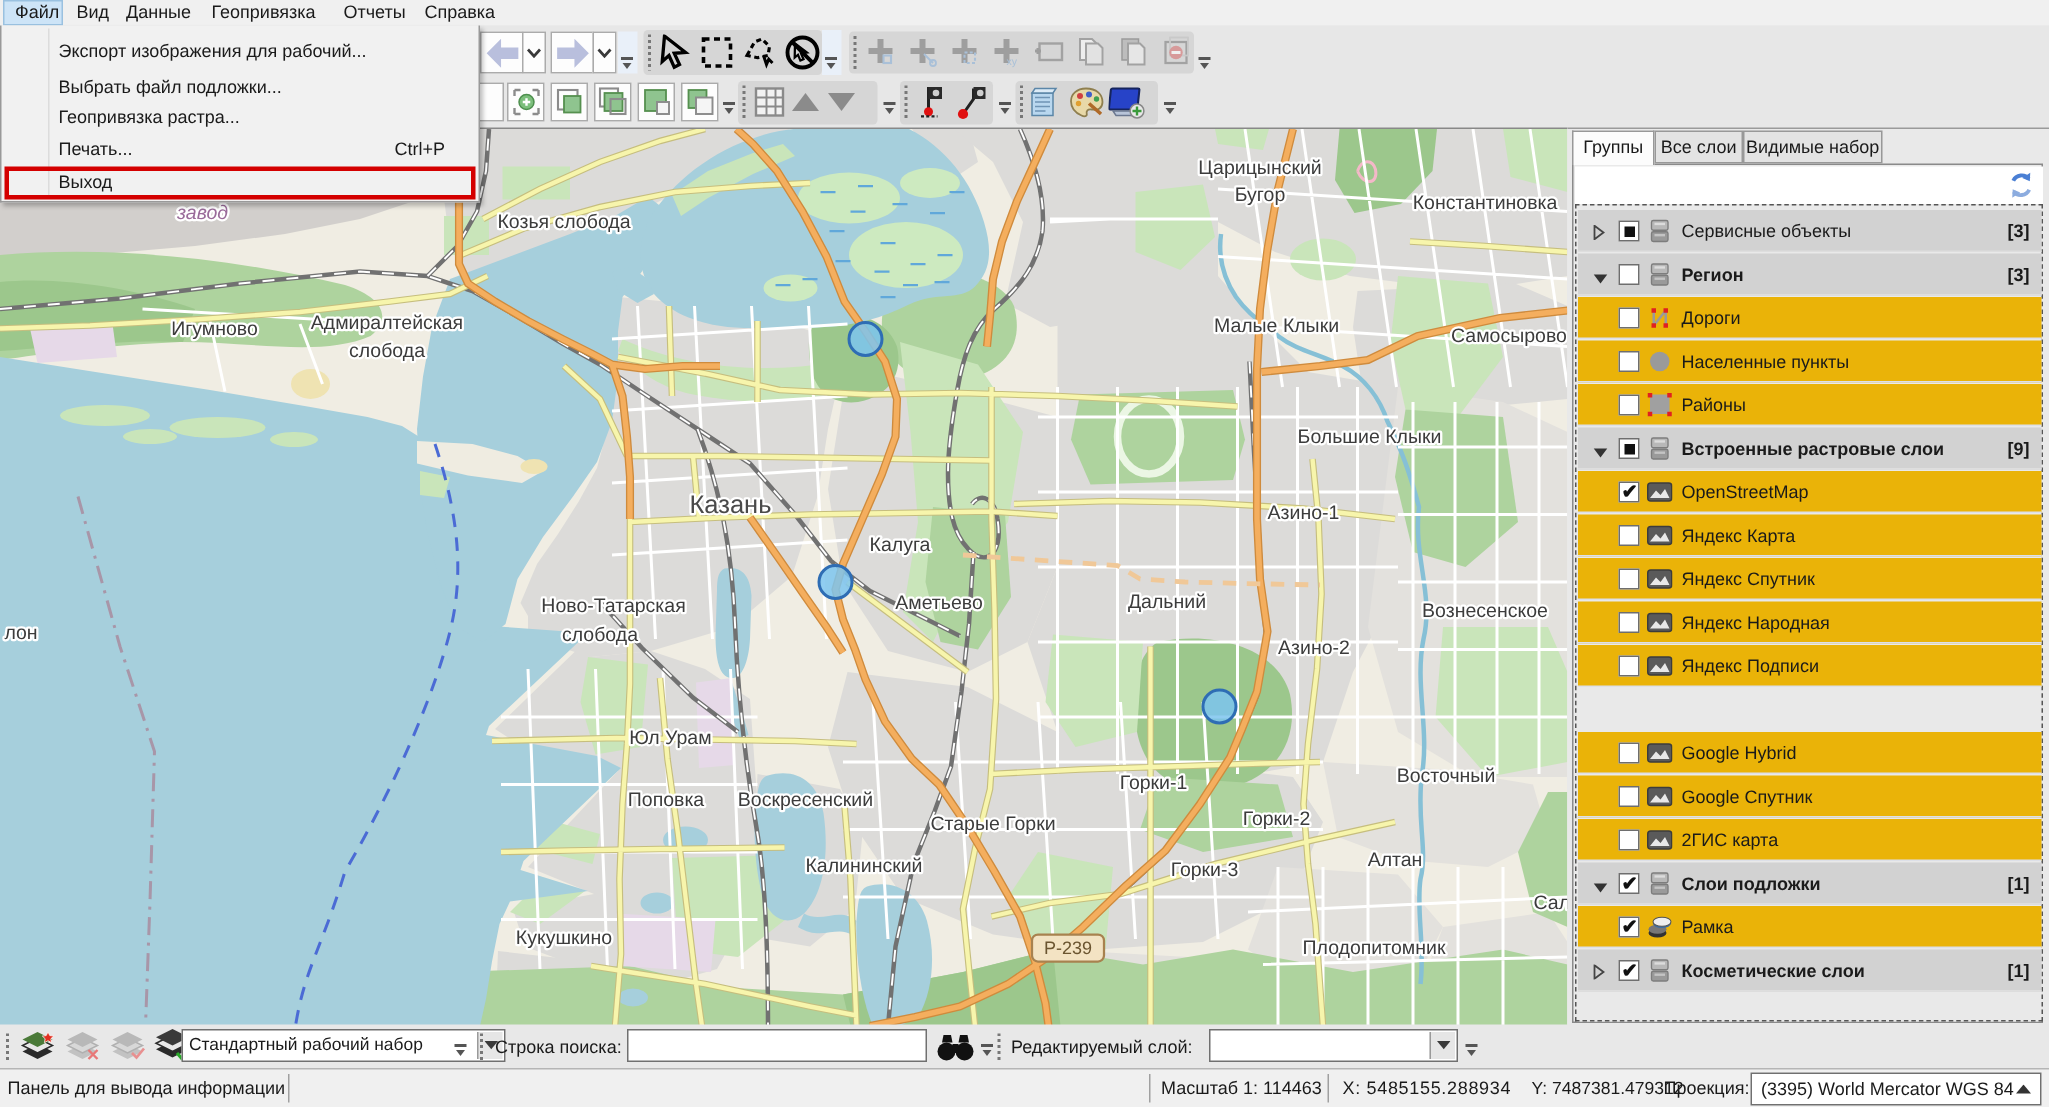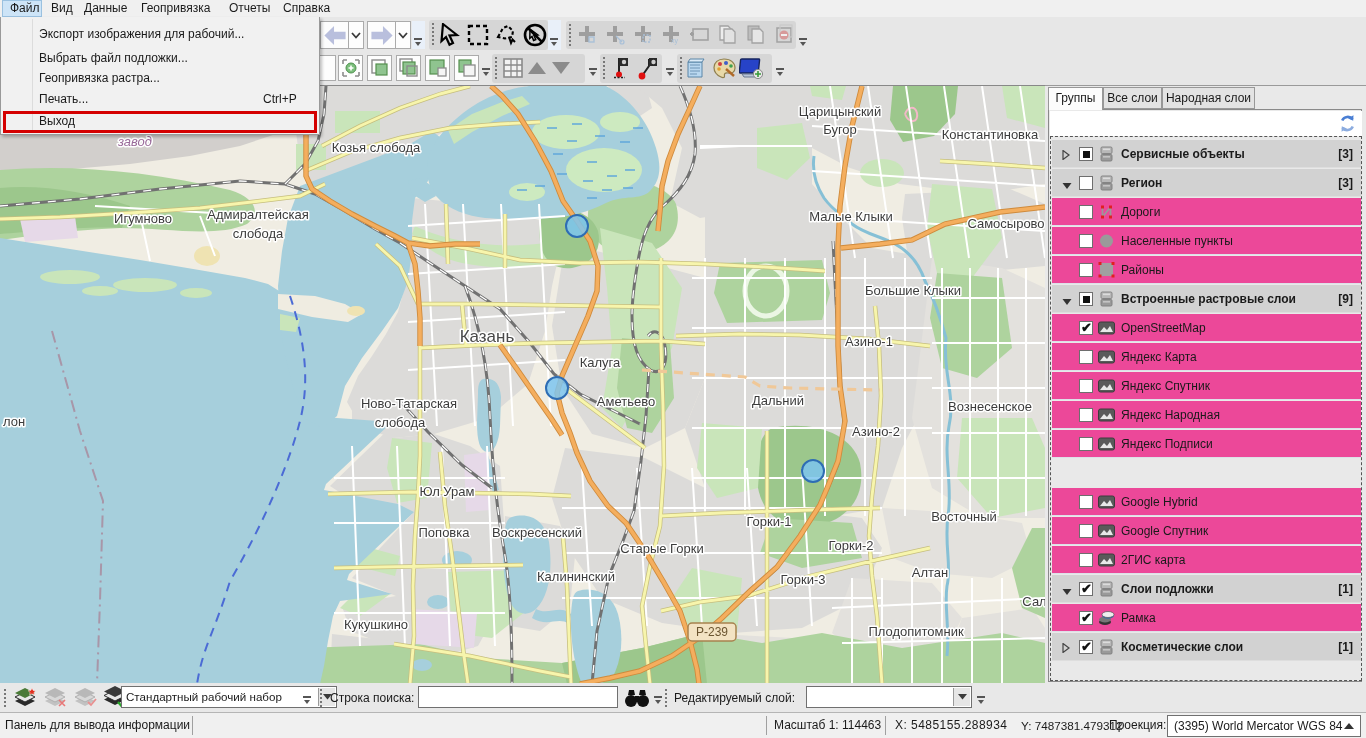--- a/index.html
+++ b/index.html
@@ -31,21 +31,21 @@
   .tab { position:absolute; top:1px; height:22px; line-height:21px; text-align:center; background:#e3e3e3; border:1px solid #989898; }
   .tab.on { background:#fcfcfc; border-bottom:none; height:23px; z-index:2; }
   #pbox { position:absolute; left:3px; top:23px; width:314px; height:573px; border:1px solid #8a8a8a; background:#e9e9e9; }
   #searchrow { position:absolute; left:1px; top:1px; width:312px; height:25px; background:#fff; }
   #tree { position:absolute; left:1px; top:26px; width:312px; height:545px; border:1px dashed #555; background:#e9e9e9; }
   .row { position:absolute; left:1px; width:309px; height:28px; }
   .row .cb { position:absolute; left:27px; top:7px; width:14px; height:14px; background:#fff; border:1px solid #6e6e6e; }
   .row .lbl { position:absolute; left:69px; top:7px; white-space:nowrap; }
   .row .cnt { position:absolute; right:8px; top:7px; font-weight:bold; }
   .grow { background:#d2d2d2; border-bottom:1px solid #dedede; }
-  .crow { background:#ec4899; border-bottom:1px solid #dde0e8; }
+  .crow { background:#eab308; border-bottom:1px solid #dde0e8; }
   .arr { position:absolute; left:10px; top:9px; }
   .cbfill { position:absolute; left:3px; top:3px; width:7px; height:7px; background:#111; }
   .chk { position:absolute; left:1px; top:-2px; font-size:13px; font-weight:bold; color:#111; }
   .licon { position:absolute; left:46px; top:6px; width:17px; height:16px; }
 
   
   #botbar { left:0; top:683px; width:1366px; height:29px; background:#e8e8e8; }
   #statusbar { left:0; top:712px; width:1366px; height:26px; background:#f0f0f0; border-top:1px solid #b5b5b5; line-height:25px; }
   .inp { position:absolute; background:#fff; border:1px solid #707070; }
 
@@ -382,21 +382,21 @@
 <text x="14" y="340" font-size="13" fill="#3c3c3c" text-anchor="middle" style="" stroke="#ffffff" stroke-width="3" paint-order="stroke" stroke-linejoin="round">лон</text>
 <circle cx="577" cy="140" r="11" fill="#7cc4ee" fill-opacity="0.85" stroke="#2e6db4" stroke-width="2"></circle>
 <circle cx="557" cy="302" r="11" fill="#7cc4ee" fill-opacity="0.85" stroke="#2e6db4" stroke-width="2"></circle>
 <circle cx="813" cy="385" r="11" fill="#7cc4ee" fill-opacity="0.85" stroke="#2e6db4" stroke-width="2"></circle>
     </svg>
 </div>
 
 <div id="panel" class="abs">
   <div class="tab on" style="left:3px;width:55px;">Группы</div>
   <div class="tab" style="left:58px;width:59px;">Все слои</div>
-  <div class="tab" style="left:117px;width:93px;">Народная слои</div>
+  <div class="tab" style="left:117px;width:93px;">Видимые набор</div>
   <div id="pbox">
     <div id="searchrow">
       <svg width="19" height="19" style="position:absolute;right:5px;top:3px;" viewBox="0 0 19 19">
 <path d="M4.2,6.5 A6.2,6.2 0 0 1 14.6,5.2" fill="none" stroke="#4a7fd4" stroke-width="2.6"></path>
 <path d="M15.5,1.2 L15.2,6.8 L10.2,4.6 Z" fill="#4a7fd4"></path>
 <path d="M14.8,12.5 A6.2,6.2 0 0 1 4.4,13.8" fill="none" stroke="#8cacdf" stroke-width="2.6"></path>
 <path d="M3.5,17.8 L3.8,12.2 L8.8,14.4 Z" fill="#8cacdf"></path>
 </svg>
     </div>
     <div id="tree">
@@ -406,21 +406,21 @@
             </svg></span>
           <span class="cb">
             <span class="cbfill"></span>
           </span>
           <span class="licon"><svg width="17" height="16" viewBox="0 0 17 16">
               <rect x="3" y="1" width="11" height="6.5" rx="1.2" fill="#b8b8b8" stroke="#7d7d7d" stroke-width="0.9"></rect>
               <rect x="3" y="8.5" width="11" height="6.5" rx="1.2" fill="#9a9a9a" stroke="#7d7d7d" stroke-width="0.9"></rect>
               <rect x="5" y="2.5" width="7" height="1.6" fill="#dcdcdc"></rect>
               <rect x="5" y="10" width="7" height="1.6" fill="#c4c4c4"></rect>
             </svg></span>
-          <span class="lbl" style="font-weight:bold;">Сервисные объекты</span>
+          <span class="lbl" style="font-weight:normal;">Сервисные объекты</span>
           <span class="cnt">[3]</span>
         </div>
         <div class="row grow" style="top:32px;">
           <span class="arr" style="top:10px;"><svg width="10" height="8" viewBox="0 0 10 8">
               <path d="M0.5,1 L9.5,1 L5,7 Z" fill="#333"></path>
             </svg></span>
           <span class="cb"></span>
           <span class="licon"><svg width="17" height="16" viewBox="0 0 17 16">
               <rect x="3" y="1" width="11" height="6.5" rx="1.2" fill="#b8b8b8" stroke="#7d7d7d" stroke-width="0.9"></rect>
               <rect x="3" y="8.5" width="11" height="6.5" rx="1.2" fill="#9a9a9a" stroke="#7d7d7d" stroke-width="0.9"></rect>

